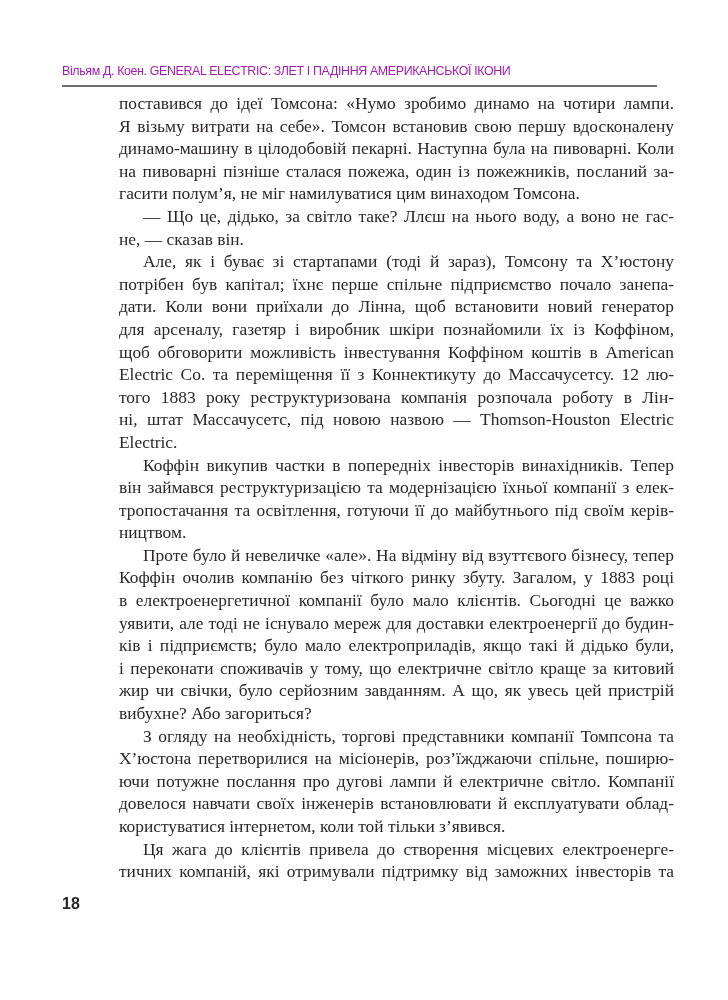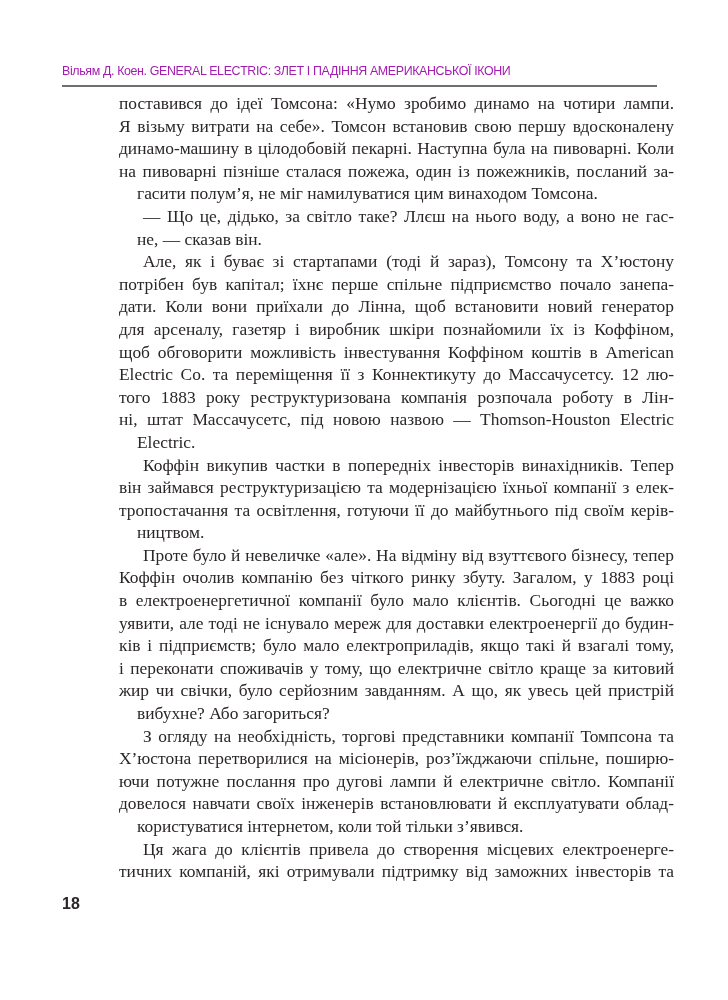--- a/index.html
+++ b/index.html
@@ -44,21 +44,20 @@
     }
     .line {
       display: block;
       white-space: nowrap;
       height: 22.6px;
       text-align: justify;
       text-align-last: justify;
     }
     .line.last {
       text-align-last: left;
-      margin-left: 18px;
     }
     .line.indent {
       padding-left: 24px;
     }
     .page-number {
       position: absolute;
       left: 62px;
       top: 895px;
       font-family: "Liberation Sans", "DejaVu Sans", sans-serif;
       font-weight: bold;
@@ -99,21 +98,21 @@
       <span class="line indent">Коффін викупив частки в попередніх інвесторів винахідників. Тепер</span>
       <span class="line">він займався реструктуризацією та модернізацією їхньої компанії з елек-</span>
       <span class="line">тропостачання та освітлення, готуючи її до майбутнього під своїм керів-</span>
       <span class="line last">ництвом.</span>
     </div>
     <div class="paragraph">
       <span class="line indent">Проте було й невеличке «але». На відміну від взуттєвого бізнесу, тепер</span>
       <span class="line">Коффін очолив компанію без чіткого ринку збуту. Загалом, у 1883 році</span>
       <span class="line">в електроенергетичної компанії було мало клієнтів. Сьогодні це важко</span>
       <span class="line">уявити, але тоді не існувало мереж для доставки електроенергії до будин-</span>
-      <span class="line">ків і підприємств; було мало електроприладів, якщо такі й взагалі тому,</span>
+      <span class="line">ків і підприємств; було мало електроприладів, якщо такі й дідько були,</span>
       <span class="line">і переконати споживачів у тому, що електричне світло краще за китовий</span>
       <span class="line">жир чи свічки, було серйозним завданням. А що, як увесь цей пристрій</span>
       <span class="line last">вибухне? Або загориться?</span>
     </div>
     <div class="paragraph">
       <span class="line indent">З огляду на необхідність, торгові представники компанії Томпсона та</span>
       <span class="line">Х’юстона перетворилися на місіонерів, роз’їжджаючи спільне, поширю-</span>
       <span class="line">ючи потужне послання про дугові лампи й електричне світло. Компанії</span>
       <span class="line">довелося навчати своїх інженерів встановлювати й експлуатувати облад-</span>
       <span class="line last">користуватися інтернетом, коли той тільки з’явився.</span>

